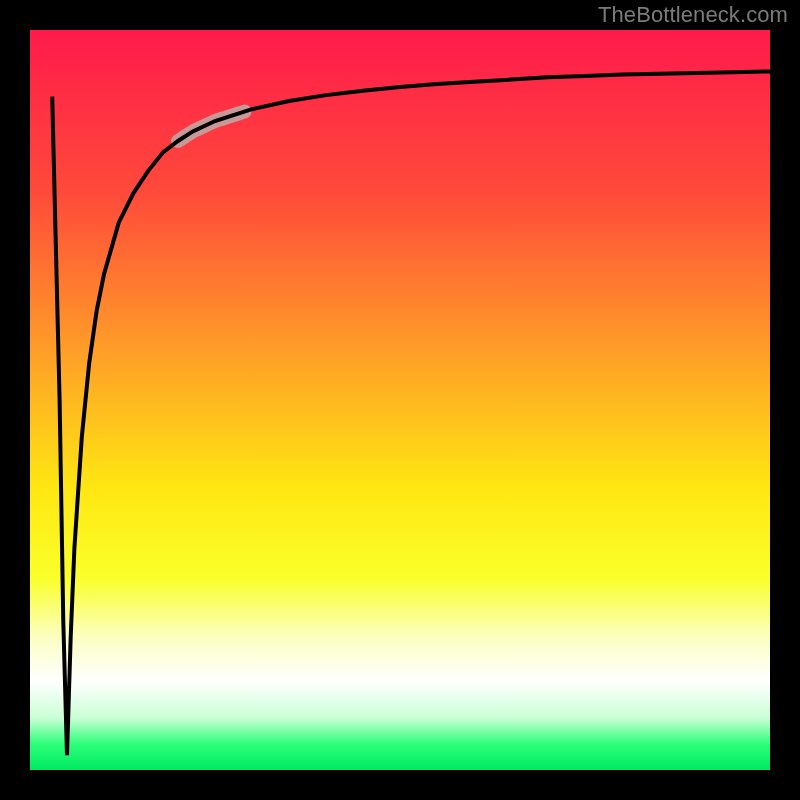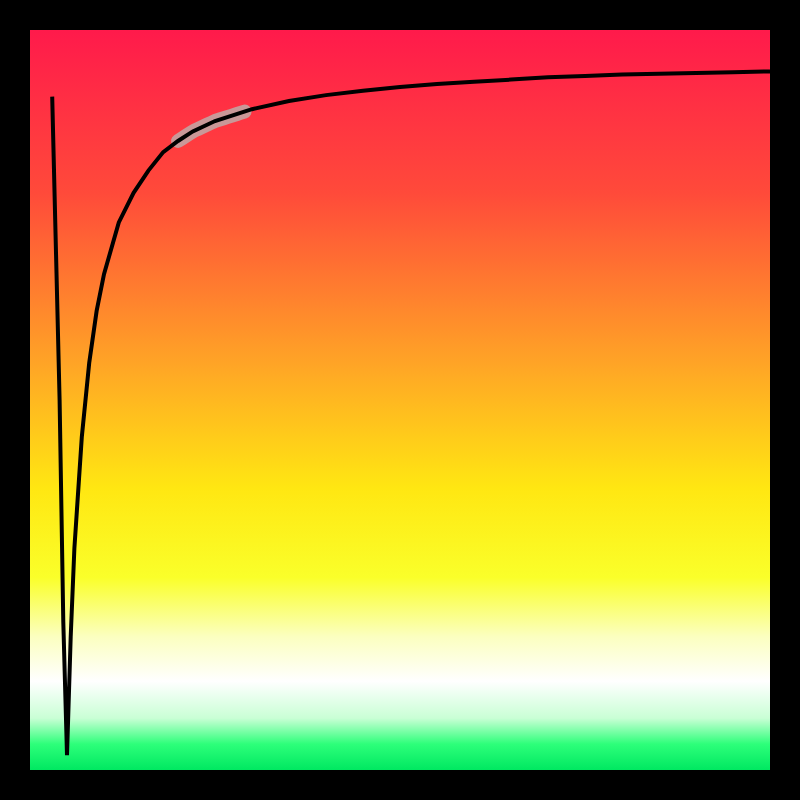--- a/index.html
+++ b/index.html
@@ -29,20 +29,21 @@
   svg.plot {
     display: block;
     width: 800px;
     height: 800px;
   }
 </style>
 </head>
 <body>
 
 <div class="chart-container">
+  <div class="watermark">TheBottleneck.com</div>
 
   <svg class="plot" viewBox="0 0 800 800">
     <defs>
       <linearGradient id="bg-grad" x1="0" y1="0" x2="0" y2="1">
           <stop offset="0%" stop-color="#ff1a4b"></stop>
           <stop offset="22%" stop-color="#ff4a3a"></stop>
           <stop offset="45%" stop-color="#ffa426"></stop>
           <stop offset="62%" stop-color="#ffe712"></stop>
           <stop offset="74%" stop-color="#faff2a"></stop>
           <stop offset="82%" stop-color="#fbffc0"></stop>

